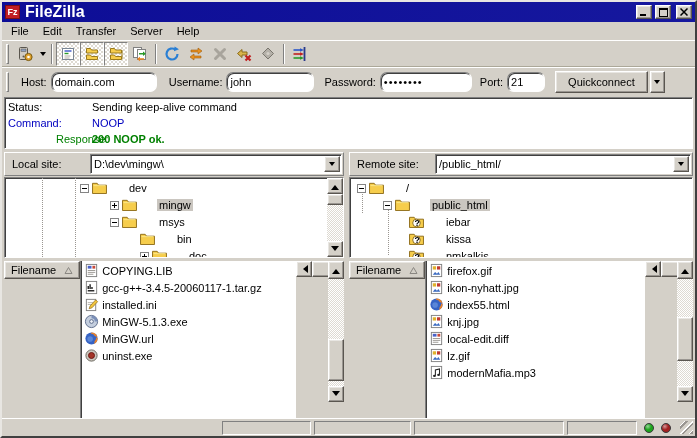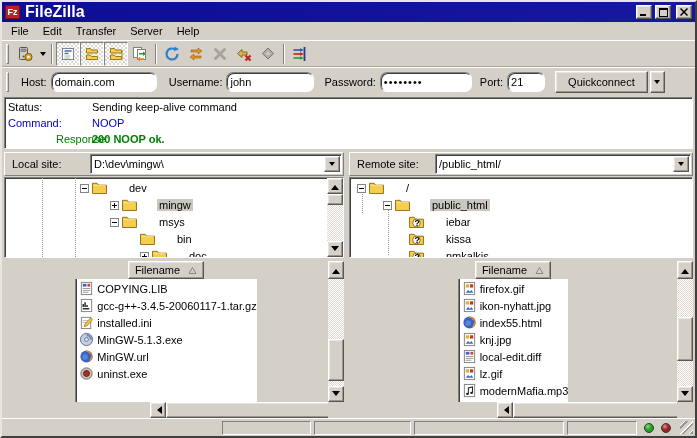--- a/index.html
+++ b/index.html
@@ -67,21 +67,21 @@
   .hscroll { height:16px; flex:none; display:flex; }
   .hsb-track { flex:1; background:conic-gradient(#fff 25%, #dedad2 25% 50%, #fff 50% 75%, #dedad2 75%); background-size:2px 2px; position:relative; }
   .hsb-thumb { position:absolute; top:0; height:16px; left:0; }
   .arr-u { width:0; height:0; border:4px solid transparent; border-bottom:5px solid #000; margin-bottom:2px;}
   .arr-d { width:0; height:0; border:4px solid transparent; border-top:5px solid #000; margin-top:2px;}
   .arr-l { width:0; height:0; border:4px solid transparent; border-right:5px solid #000; margin-right:2px;}
   .arr-r { width:0; height:0; border:4px solid transparent; border-left:5px solid #000; margin-left:2px;}
   .corner { width:16px; height:16px; flex:none; background:#d4d0c8; }
   
   .filebox { flex:1; display:flex; overflow:hidden; }
-  .file-main { flex:1; display:flex; flex-direction:column; overflow:hidden;align-items:center; }
+  .file-main { flex:1; display:flex; overflow:hidden; }
   .list-header { height:18px; flex:none; display:flex; align-items:center; padding:0 6px; gap:8px; }
   .file-rows { flex:1; background:#fff; border-left:1px solid #808080; box-shadow:inset 1px 0 0 #404040; overflow:hidden; padding-top:1px; }
   .file-row { height:17px; display:flex; align-items:center; padding-left:3px; gap:3px; white-space:nowrap; }
   .ic { width:15px; height:15px; flex:none; display:grid; place-items:center; }
   
   .statusbar { position:absolute; left:0; right:0; bottom:0; height:18px; border-top:1px solid #fff; display:flex; align-items:center; padding:0 2px; gap:3px; }
   .sb-panel { height:14px; border:1px solid; border-color:#808080 #fff #fff #808080; flex:none; }
   .sb-spacer { flex:1; }
   .led { width:10px; height:10px; border-radius:50%; flex:none; }
   .grip { width:13px; height:13px; margin-left:6px; flex:none;

